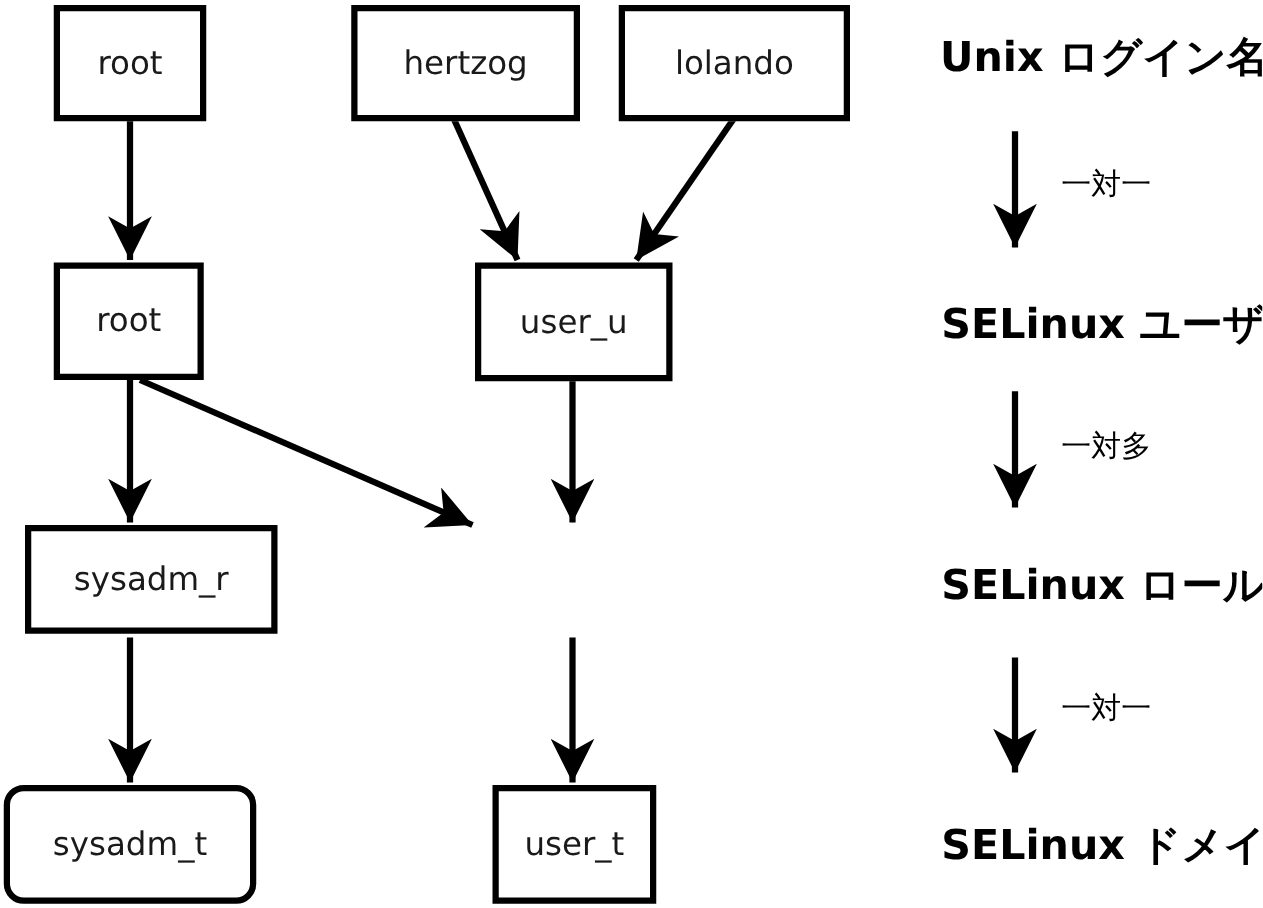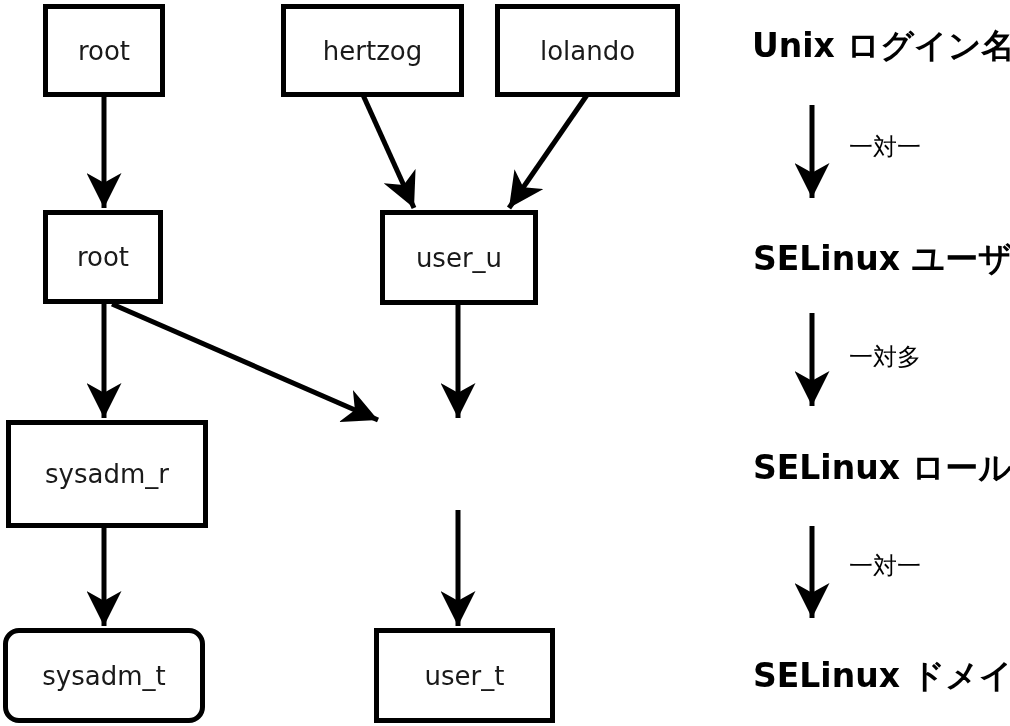--- a/index.html
+++ b/index.html
@@ -80,28 +80,28 @@
     <span>lolando</span>
   </div>
 
   <div class="node" style="left:43px;  top:210px; width:120px; height:94px;">
     <span>root</span>
   </div>
   <div class="node" style="left:380px; top:210px; width:158px; height:95px;">
     <span>user_u</span>
   </div>
 
-  <div class="node" style="left:6px;   top:420px; width:202px; height:108px;">
+  <div class="node" style="left:20px;   top:420px; width:202px; height:87px;">
     <span>sysadm_r</span>
   </div>
 
   <div class="node" style="left:3px;   top:628px; width:202px; height:95px;border-radius:16px;">
     <span>sysadm_t</span>
   </div>
-  <div class="node" style="left:374px; top:628px; width:181px; height:95px;">
+  <div class="node" style="left:394px; top:628px; width:131px; height:95px;">
     <span>user_t</span>
   </div>
 
   <div class="legend-heading" style="left:752px; top:28px;">Unix ログイン名</div>
   <div class="legend-relation" style="left:849px; top:134px;">一対一</div>
   <div class="legend-heading" style="left:753px; top:241px;">SELinux ユーザ名</div>
   <div class="legend-relation" style="left:849px; top:344px;">一対多</div>
   <div class="legend-heading" style="left:753px; top:450px;">SELinux ロール</div>
   <div class="legend-relation" style="left:849px; top:553px;">一対一</div>
   <div class="legend-heading" style="left:753px; top:658px;">SELinux ドメイン</div>

